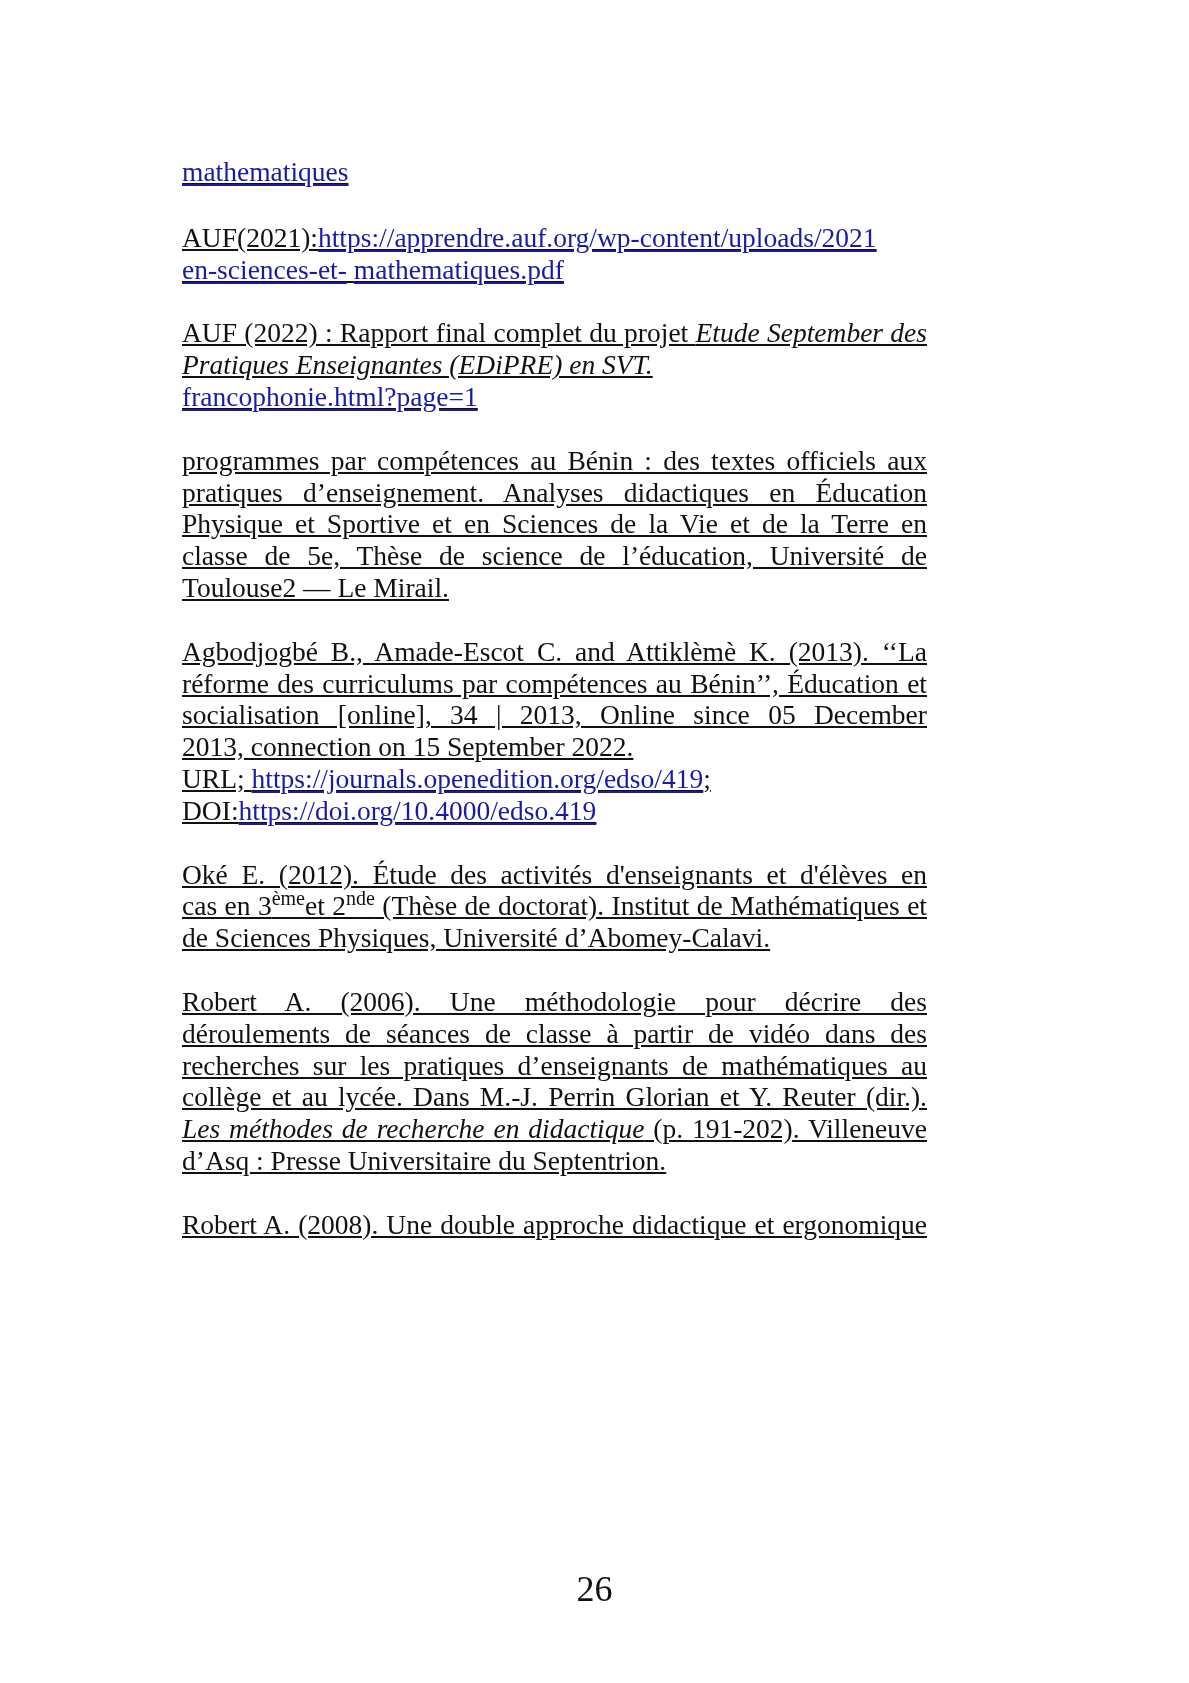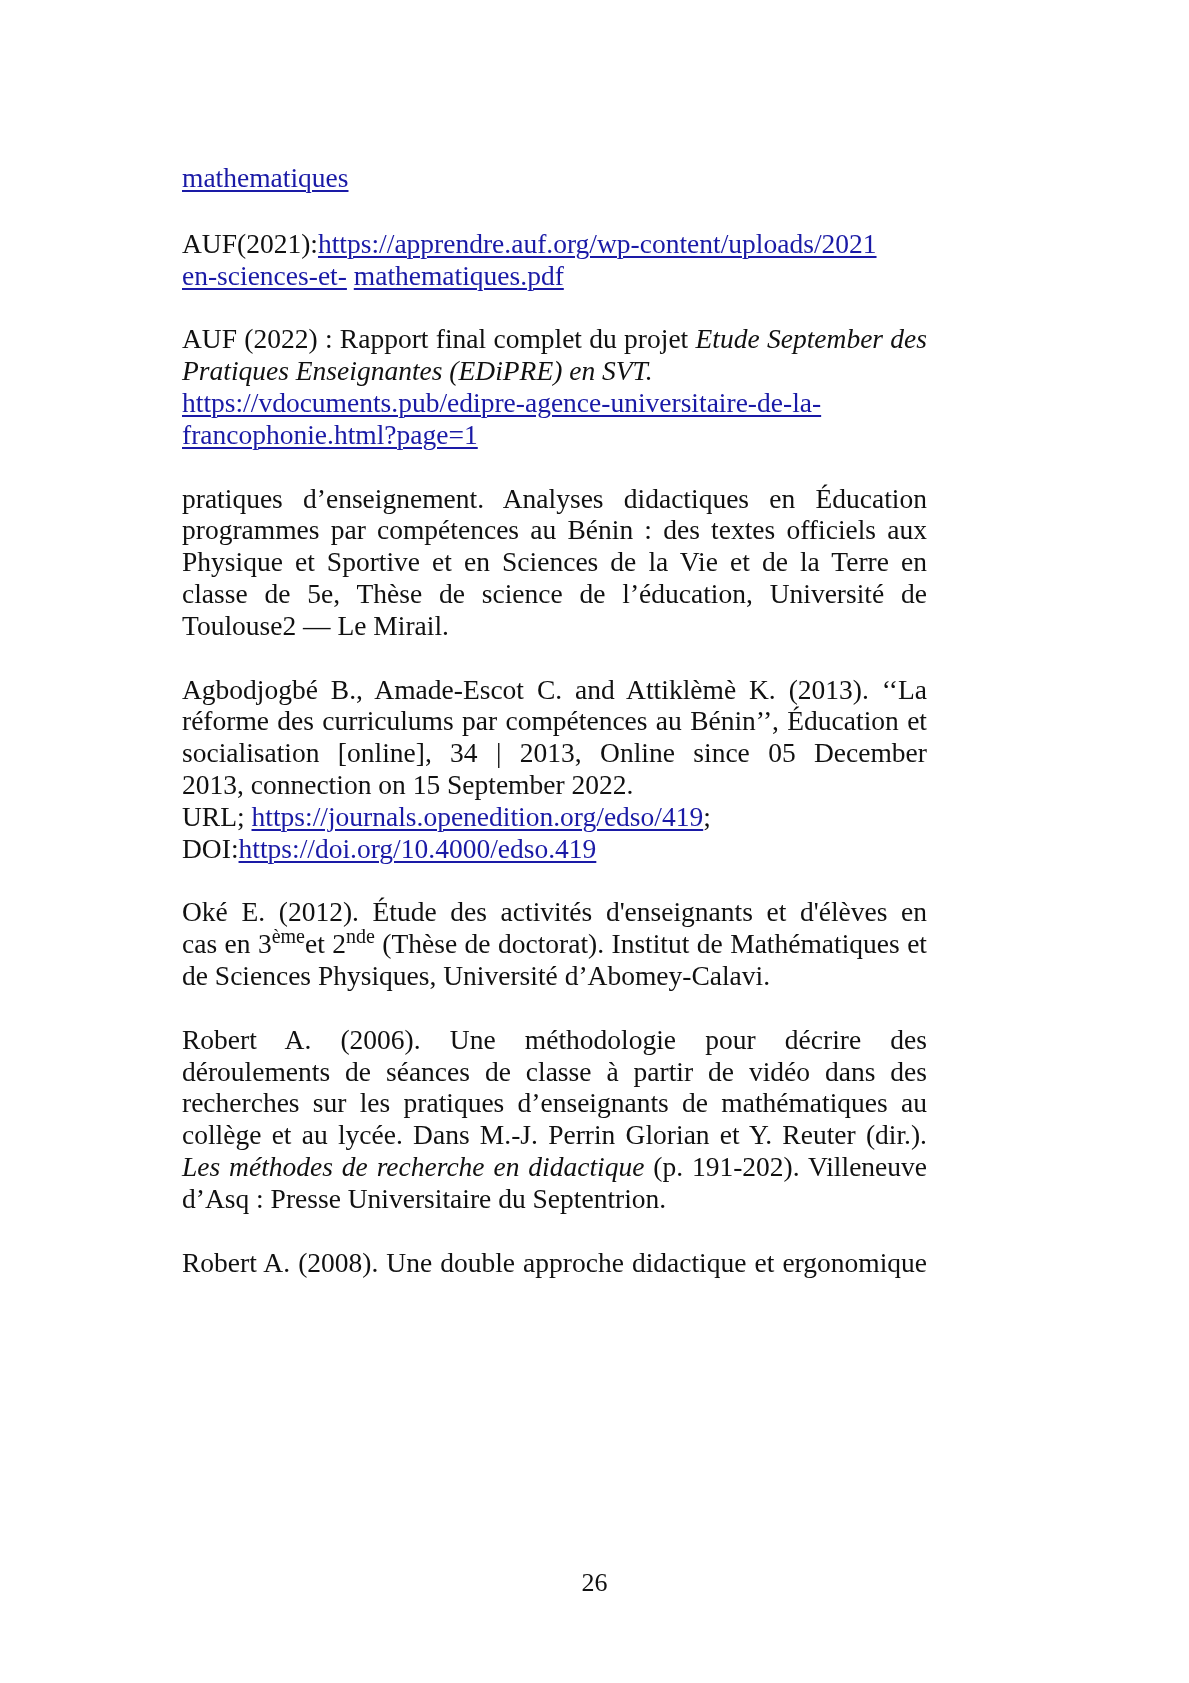--- a/index.html
+++ b/index.html
@@ -11,22 +11,23 @@
       width: 1189px;
       height: 1683px;
       position: relative;
       overflow: hidden;
       font-family: "Liberation Serif", "DejaVu Serif", serif;
       color: #111111;
     }
     .page {
       position: absolute;
       left: 182px;
-      top: 162px;
+      top: 156px;
       width: 745px;
+      text-decoration: underline;
     }
     .ref {
       font-size: 27.5px;
       line-height: 31.8px;
       text-align: justify;
       margin: 0 0 32px 0;
     }
     .ref.nojust { text-align: left; }
     a.lnk {
       color: #1a1aa6;
@@ -41,21 +42,21 @@
       display: block;
       text-align: justify;
       text-align-last: justify;
     }
     .page-number {
       position: absolute;
       left: 0;
       width: 1189px;
       top: 1568px;
       text-align: center;
-      font-size: 26px;
+      font-size: 36px;
       font-family: "Liberation Serif", "DejaVu Serif", serif;
       color: #111111;
     }
   </style>
 </head>
 <body>
 
 <div class="page">
 
   <p class="ref nojust" style="margin-bottom:34px;">
@@ -68,30 +69,27 @@
     </span>
     <span class="line">
       <a class="lnk">en-sciences-et-</a>
       <a class="lnk">mathematiques.pdf</a>
     </span>
   </p>
 
   <p class="ref">
     <span>AUF (2022) : Rapport final complet du projet </span><span class="it">Etude September des Pratiques Enseignantes (EDiPRE) en SVT.</span>
     <span class="line">
-      <a class="lnk">https://vdocuments.pub/edipre-agence-universitaire-de-la-</a>
-    </span>
-    <span class="line">
       <a class="lnk">francophonie.html?page=1</a>
     </span>
   </p>
 
   <p class="ref">
+    <span class="justline">programmes par compétences au Bénin : des textes officiels aux</span>
     <span class="justline">pratiques d’enseignement. Analyses didactiques en Éducation</span>
-    <span class="justline">programmes par compétences au Bénin : des textes officiels aux</span>
     <span class="justline">Physique et Sportive et en Sciences de la Vie et de la Terre en</span>
     <span class="justline">classe de 5e, Thèse de science de l’éducation, Université de</span>
     <span class="line">Toulouse2 — Le Mirail.</span>
   </p>
 
   <p class="ref">
     <span class="justline">Agbodjogbé B., Amade-Escot C. and Attiklèmè K. (2013). ‘‘La</span>
     <span class="justline">réforme des curriculums par compétences au Bénin’’, Éducation et</span>
     <span class="justline">socialisation [online], 34 | 2013, Online since 05 December</span>
     <span class="line">2013, connection on 15 September 2022.</span>

